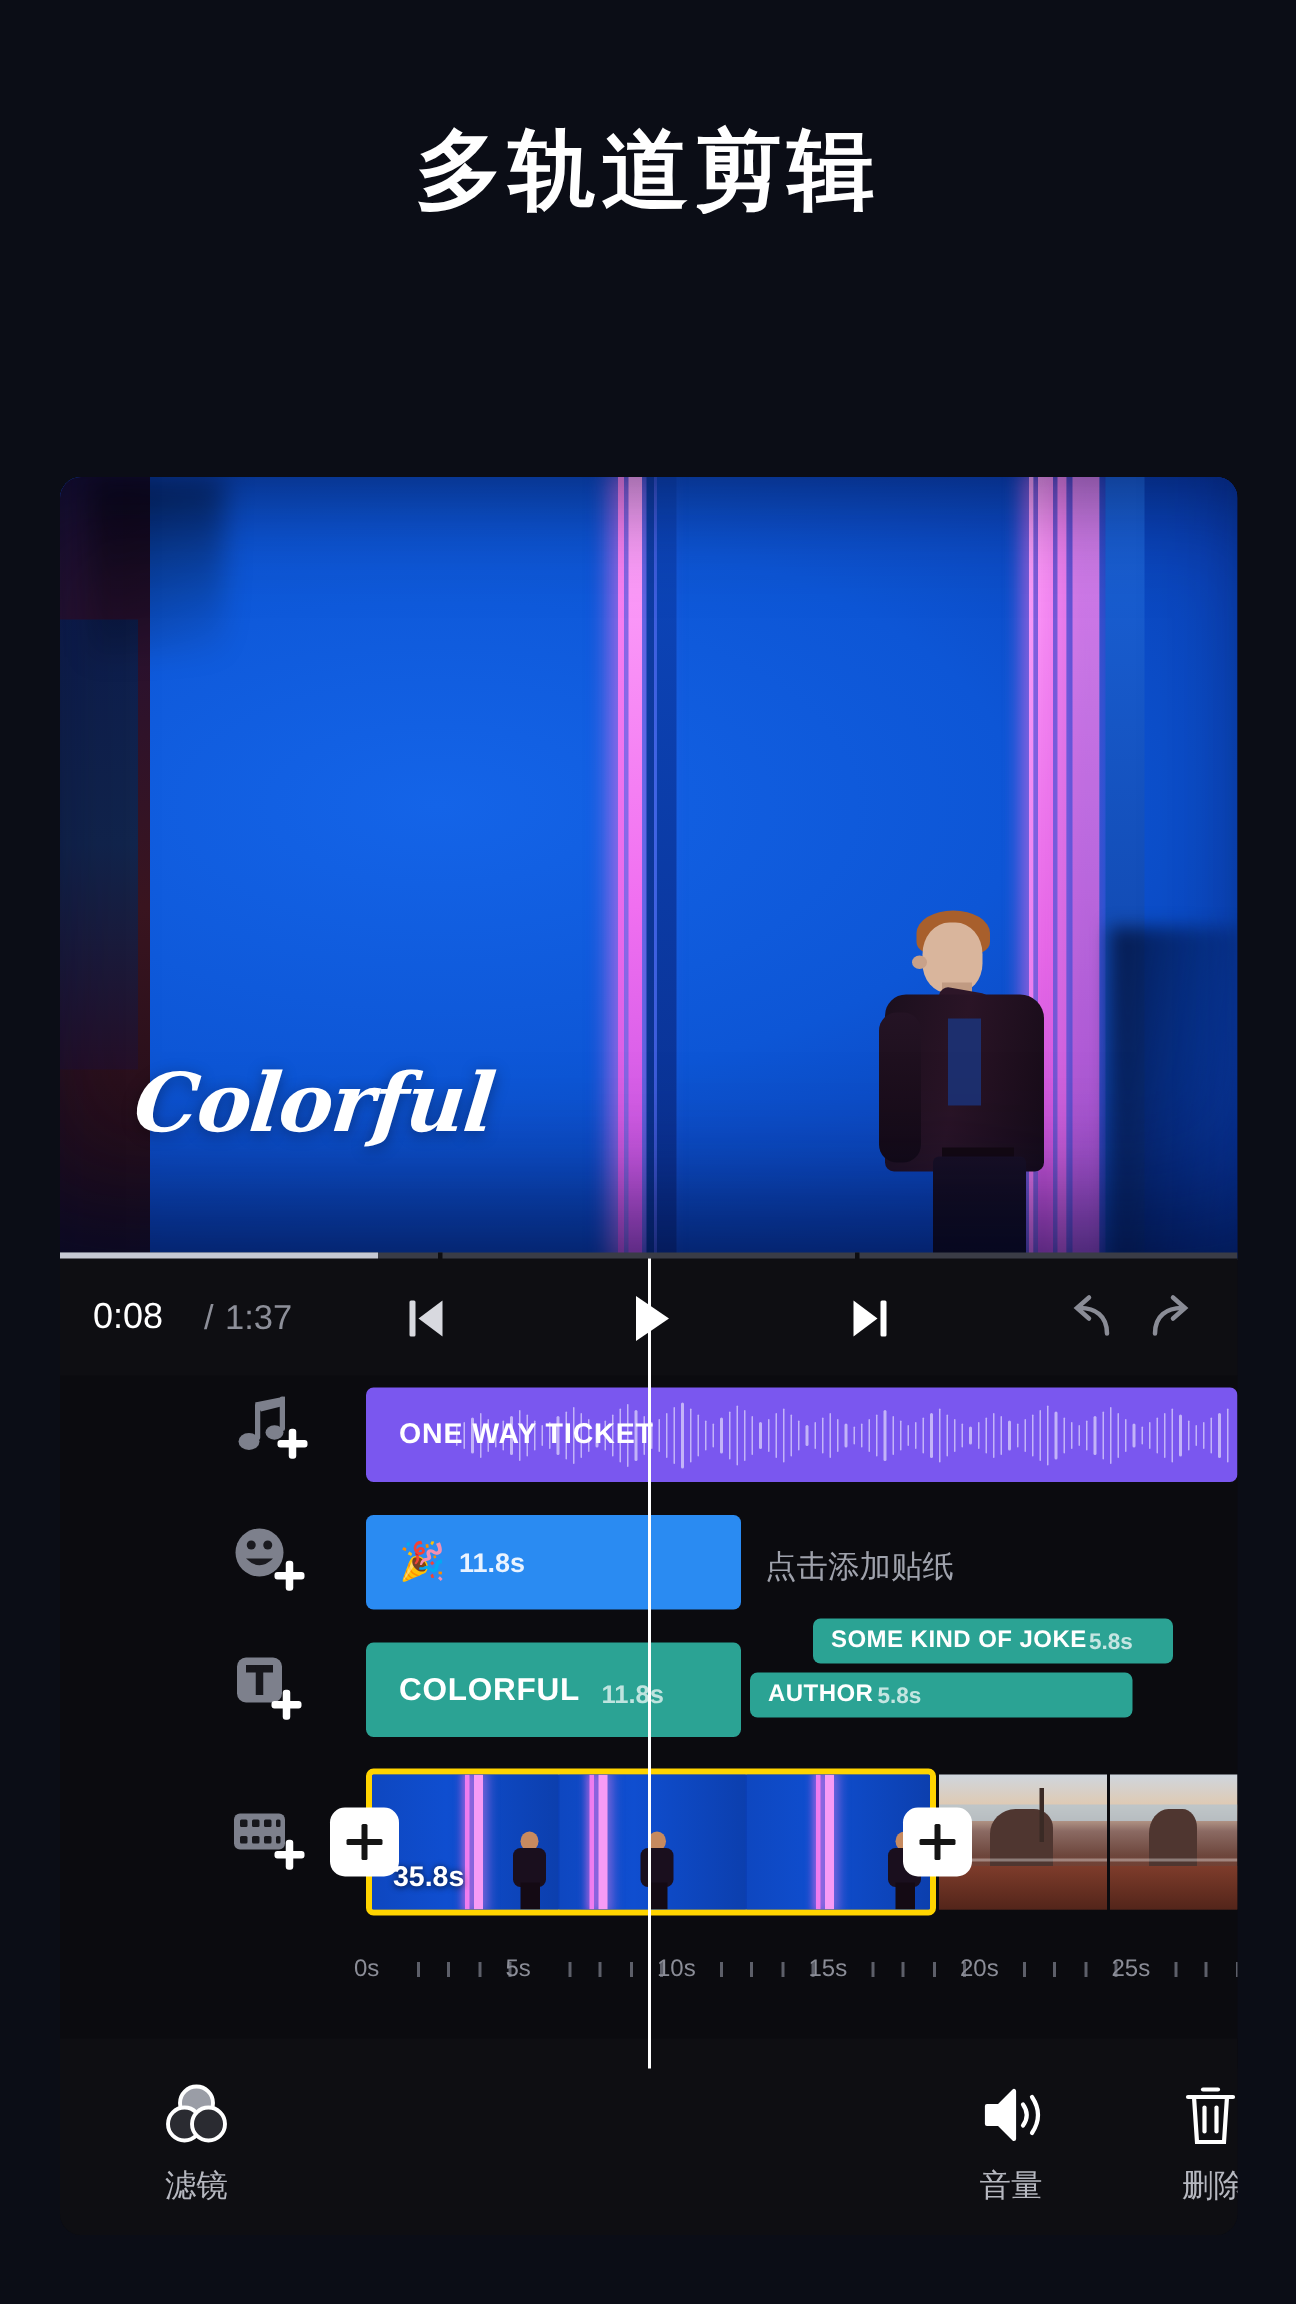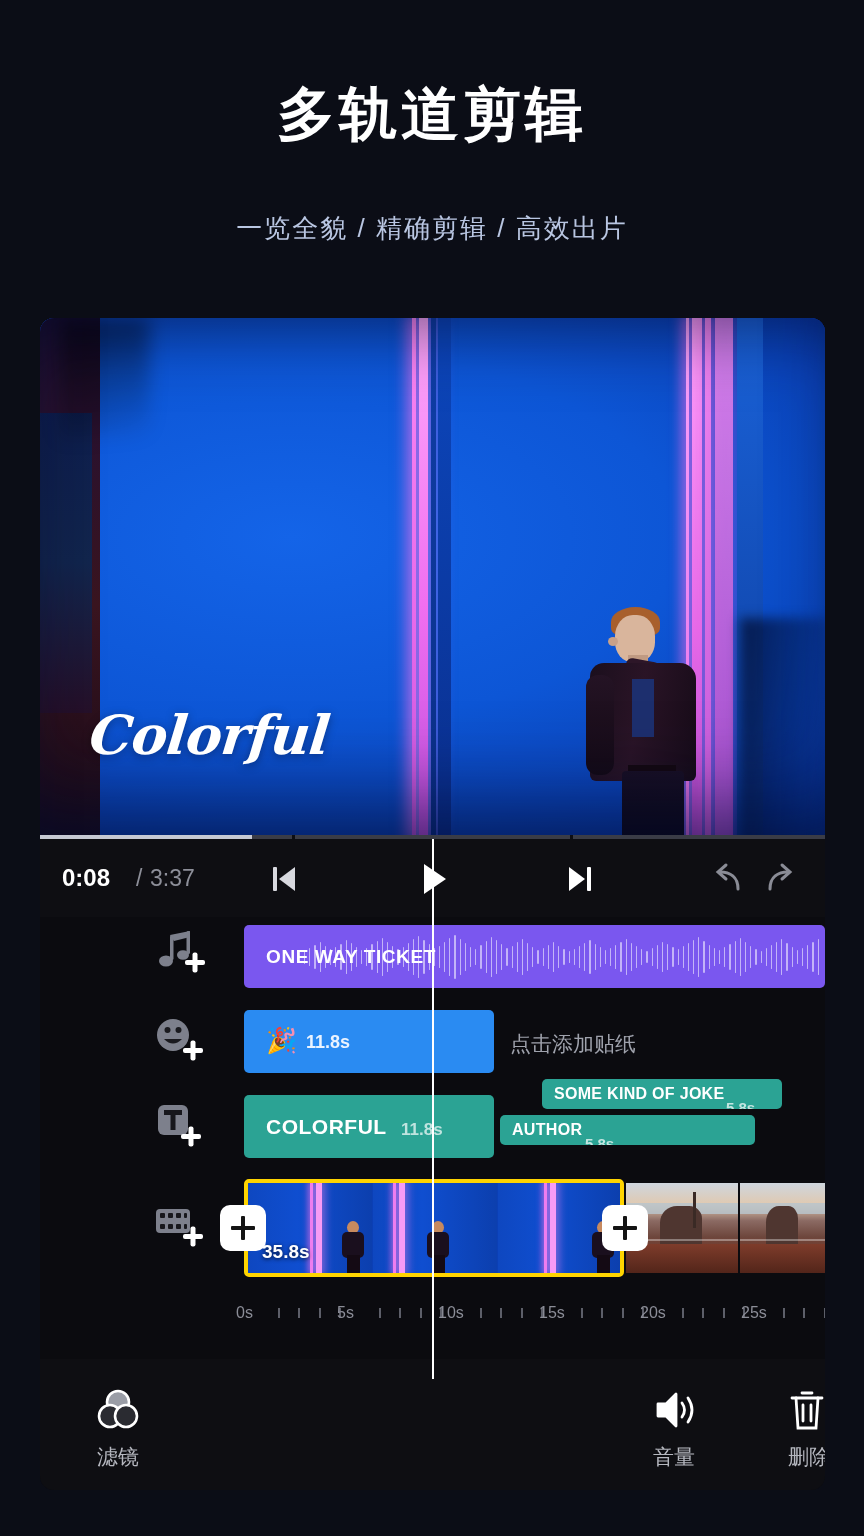--- a/index.html
+++ b/index.html
@@ -79,21 +79,21 @@
     transform:skewX(-6deg);
   }
 
   
   .progress-wrap{position:absolute;left:0;top:517px;width:785px;height:5px;background:#3a3c46;}
   .progress-fill{position:absolute;left:0;top:0;height:5px;background:#c6c9d3;}
   .progress-gap{position:absolute;top:0;width:3px;height:5px;background:#0e0e12;}
 
   
   .transport{position:relative;width:785px;height:78px;background:#0e0e12;}
-  .time-cur{position:absolute;left:22px;top:25px;font-size:24px;color:#ffffff;font-weight:700;}
+  .time-cur{position:absolute;left:22px;top:25px;font-size:24px;color:#ffffff;font-weight:400;}
   .time-sep{position:absolute;left:96px;top:26px;font-size:23px;color:#8d8f99;}
   .time-tot{position:absolute;left:110px;top:26px;font-size:23px;color:#8d8f99;}
   .tbtn{position:absolute;top:18px;width:48px;height:44px;}
   .tbtn svg{display:block;}
   .b-prev{left:220px;}
   .b-play{left:368px;}
   .b-next{left:516px;}
   .b-undo{left:664px;}
   .b-redo{left:716px;}
 
@@ -115,21 +115,21 @@
   .sticker-dur{position:absolute;left:62px;top:22px;font-size:18px;color:#eaf3ff;font-weight:bold;}
   .sticker-hint{position:absolute;left:470px;top:20px;font-size:21px;color:#9fa2ac;}
 
   
   .text-clip-main{left:204px;top:0;width:250px;height:63px;background:#2ba394;border-radius:5px;}
   .tc-label{position:absolute;left:22px;top:20px;font-size:21px;color:#fff;font-weight:bold;letter-spacing:.5px;}
   .tc-dur{position:absolute;left:157px;top:25px;font-size:17px;color:rgba(255,255,255,.7);font-weight:bold;}
   .text-clip-a{left:502px;top:-16px;width:240px;height:30px;background:#2ba394;border-radius:5px;}
   .text-clip-b{left:460px;top:20px;width:255px;height:30px;background:#2ba394;border-radius:5px;}
   .tcs-label{position:absolute;left:12px;top:6px;font-size:16px;color:#fff;font-weight:bold;letter-spacing:.3px;}
-  .tcs-dur{position:absolute;top:20px;font-size:15px;color:rgba(255,255,255,.72);font-weight:bold;}
+  .tcs-dur{position:absolute;top:7px;font-size:15px;color:rgba(255,255,255,.72);font-weight:bold;}
 
   
   .video-lane{left:0;top:0;width:785px;height:98px;}
   .vid-sel{position:absolute;left:204px;top:0;width:380px;height:98px;
     border:4px solid #ffd400;border-radius:5px;box-sizing:border-box;overflow:hidden;background:#0b3fb5;}
   .thumb{position:absolute;top:0;height:90px;overflow:hidden;}
   .th-blue{background:
      linear-gradient(90deg,#0e47c0 0%,#0f4ed0 40%,#0c3fae 100%);}
   .th-blue .pinkbar{position:absolute;top:0;height:90px;width:3px;background:#ef7df0;box-shadow:0 0 6px 2px rgba(236,110,238,.6);}
   .th-blue .pinkbar2{position:absolute;top:0;height:90px;width:6px;background:#f79bf5;box-shadow:0 0 8px 3px rgba(240,130,240,.5);}
@@ -176,21 +176,20 @@
   .wm-com{font-size:16px;font-weight:bold;color:#e8e8e8;}
   .wm-badge{margin-left:3px;margin-bottom:14px;font-size:10px;color:#fff;background:#8c8f98;
     border-radius:3px;padding:1px 3px;letter-spacing:0;}
 </style>
 </head>
 <body>
 
 <div class="page">
 
   <div class="hero-title">多轨道剪辑</div>
-  <div class="hero-sub">一览全貌 / 精确剪辑 / 高效出片</div>
 
   <div class="app">
 
     <div class="preview">
       <div class="pv-bg"></div>
       <div class="pv-wallL"></div>
       <div class="pv-wallL2"></div>
       <div class="pv-shadowTop"></div>
       <div class="neon">
         <i class="n1"></i>
@@ -222,21 +221,21 @@
 
     <div class="progress-wrap">
       <div class="progress-fill" id="progfill" style="width: 211.95px;"></div>
       <div class="progress-gap" style="left:252px"></div>
       <div class="progress-gap" style="left:530px"></div>
     </div>
 
     <div class="transport">
       <div class="time-cur">0:08</div>
       <div class="time-sep">/</div>
-      <div class="time-tot">3:37</div>
+      <div class="time-tot">1:37</div>
 
       <div class="tbtn b-prev">
         <svg width="48" height="44" viewBox="0 0 48 44">
             <g fill="#d8d9df">
           <rect x="13" y="10" width="4" height="24" rx="1"></rect>
           <path d="M35 10 L35 34 L19 22 Z"></path>
             </g>
           </svg>
       </div>
       <div class="tbtn b-play">
@@ -537,21 +536,21 @@
           <div class="rl-label" style="left:701px">25s</div>
           <div class="rl-tick" style="left:743.2px"></div>
           <div class="rl-tick" style="left:763.4px"></div>
           <div class="rl-tick" style="left:783.6px"></div>
         </div>
 
       <div class="playhead"></div>
     </div>
 
     <div class="toolbar">
-      <div class="tool" style="left:24px">
+      <div class="tool" style="left:37px">
         <div class="ic">
           <svg width="52" height="50" viewBox="0 0 52 50">
             <circle cx="26" cy="17" r="11" fill="#9a9da6" stroke="#ffffff" stroke-width="2.6"></circle>
             <circle cx="18" cy="31" r="11" fill="#2a2b31" stroke="#ffffff" stroke-width="2.6"></circle>
             <circle cx="34" cy="31" r="11" fill="#2a2b31" stroke="#ffffff" stroke-width="2.6"></circle>
           </svg>
         </div>
         <div class="lb">滤镜</div>
       </div>
 

